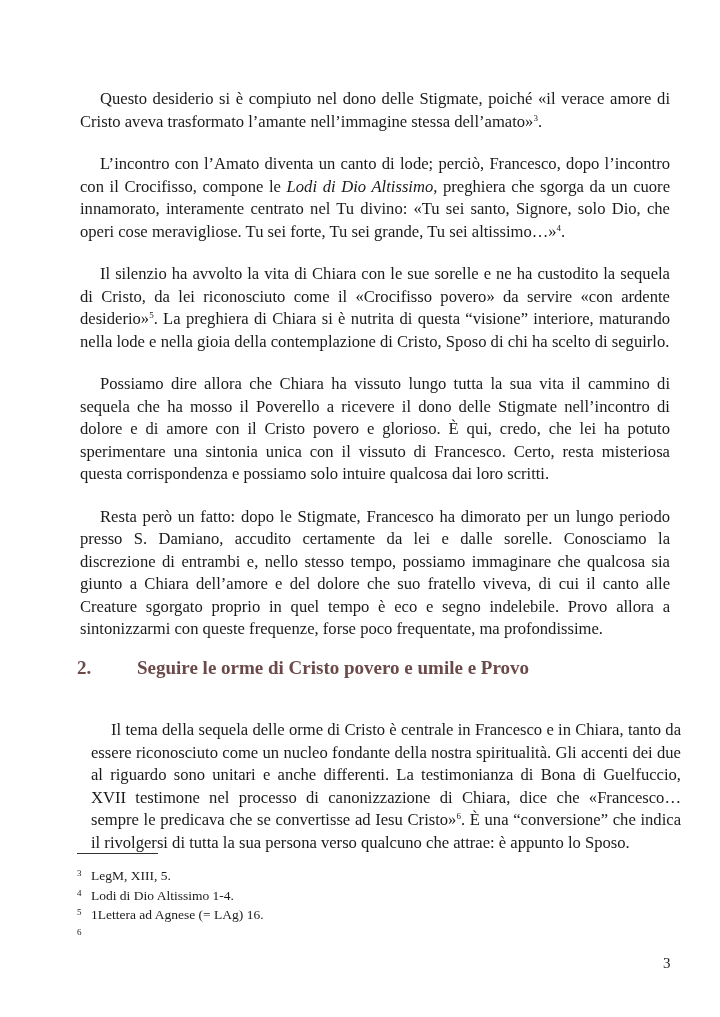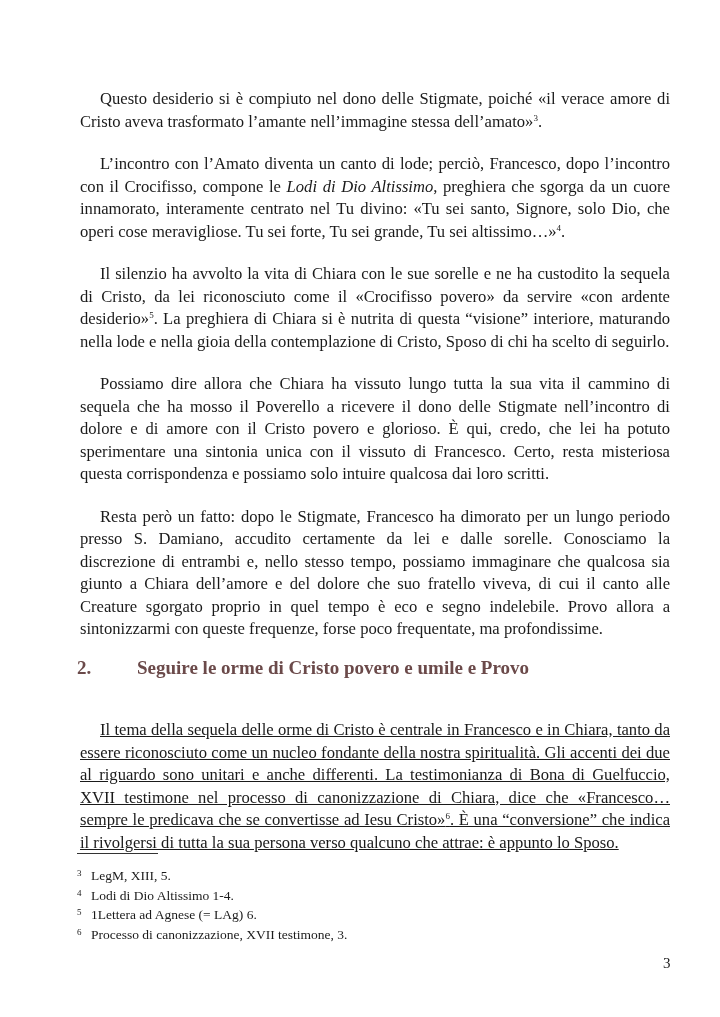--- a/index.html
+++ b/index.html
@@ -5,21 +5,21 @@
   html, body { margin: 0; padding: 0; background: #ffffff; }
   body { width: 720px; height: 1017px; position: relative; overflow: hidden;
          font-family: "Liberation Serif", "DejaVu Serif", serif; color: #1a1a1a; }
   .page { position: absolute; left: 77px; top: 88px; width: 593px; }
   .para { margin: 0 0 20px 3px; font-size: 16.6px; line-height: 22.5px; text-align: justify; text-indent: 20px; }
   .para b { font-weight: normal; }
   .para i { }
   sup { font-size: 9px; line-height: 0; vertical-align: 6px; }
   .heading { position: absolute; left: 77px; top: 657px; font-size: 19px; font-weight: bold; color: #6b4a4a; display: flex; }
   .heading .num { width: 60px; }
-  .sec2 { position: absolute; left: 77px; top: 719px; width: 593px; text-decoration: underline; }
+  .sec2 { position: absolute; left: 88px; top: 719px; width: 593px; }
   .fn-sep { position: absolute; left: 77px; top: 853px; width: 81px; height: 1px; background: #333; }
   .footnotes { position: absolute; left: 77px; top: 866px; width: 593px; }
   .fn { font-size: 13.5px; line-height: 19.5px; display: flex; }
   .fn .fn-num { width: 14px; font-size: 9px; vertical-align: top; position: relative; top: -2px; }
   .page-num { position: absolute; left: 663px; top: 955px; font-size: 15px; }
 </style>
 </head>
 <body>
 
 <div class="page">
@@ -45,21 +45,20 @@
   <div class="fn">
     <span class="fn-num">3</span>
     <span>LegM, XIII, 5.</span>
   </div>
   <div class="fn">
     <span class="fn-num">4</span>
     <span>Lodi di Dio Altissimo 1-4.</span>
   </div>
   <div class="fn">
     <span class="fn-num">5</span>
-    <span>1Lettera ad Agnese (= LAg) 6.</span>
+    <span>1Lettera ad Agnese (= LAg) 16.</span>
   </div>
   <div class="fn">
     <span class="fn-num">6</span>
-    <span>Processo di canonizzazione, XVII testimone, 3.</span>
   </div>
 </div>
 
 <div class="page-num">3</div>
 
 </body></html>

